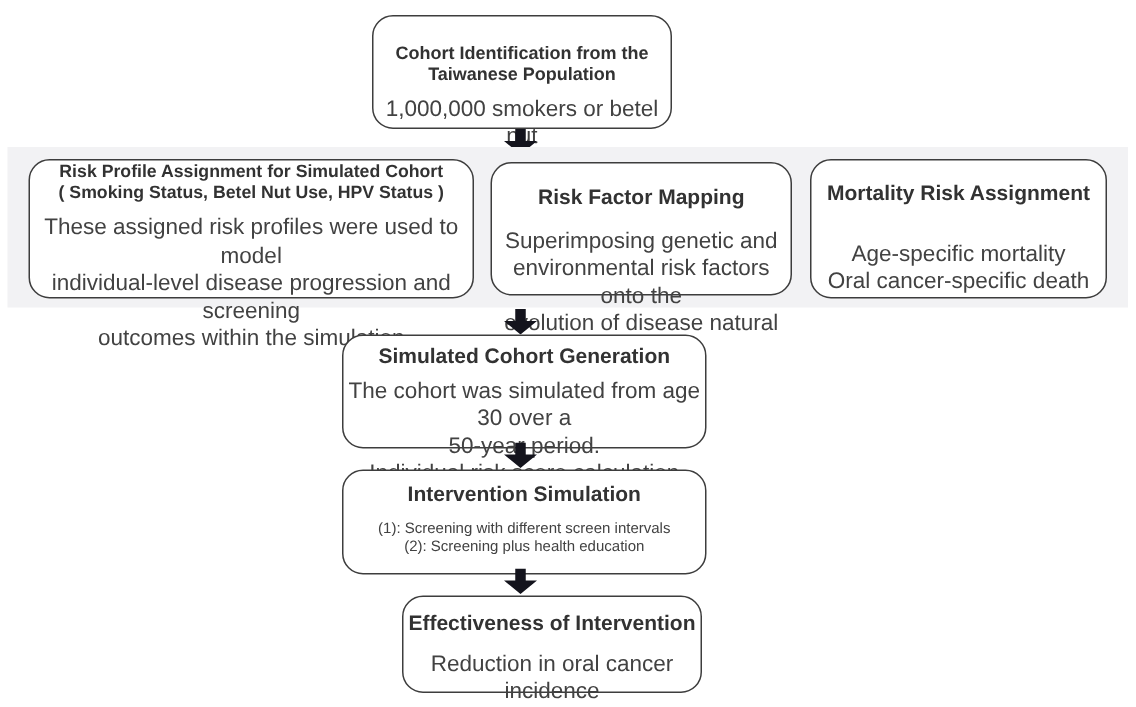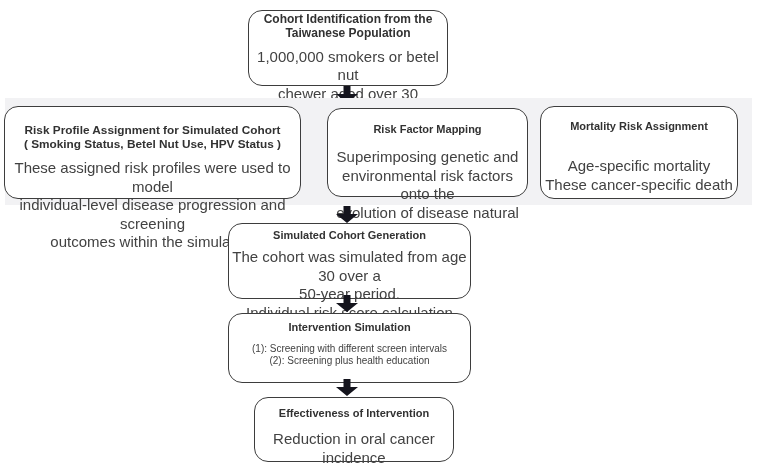--- a/index.html
+++ b/index.html
@@ -24,59 +24,59 @@
     border: 1.5px solid var(--box-border, #3d3d3d);
     border-radius: 14px;
     box-sizing: border-box;
     text-align: center;
     display: flex;
     flex-direction: column;
     align-items: center;
   }
   .title {
     font-weight: 700;
-    font-size: 11px;
+    font-size: 14px;
     line-height: 1.2;
     white-space: pre-line;
     color: #323232;
   }
   .body {
     font-weight: 400;
     font-size: 15px;
     line-height: 1.23;
     white-space: pre-line;
     color: #424242;
   }
   .arrow {
     position: absolute;
     width: 22px; height: 17px;
     color: var(--arrow, #14141d);
   }
   
-  .box-top    { left: 248px; top: 10px;  width: 200px; height: 76px; padding-top: 1px; }
+  .box-top    { left: 248px; top: 10px;  width: 200px; height: 76px; padding-top: 17px; }
   .box-top    .title { font-size: 12px; }
   .box-top    .body  { margin-top: 7px; }
 
-  .box-riskprofile { left: 4px;  top: 106px; width: 297px; height: 93px; padding-top: 16px; }
+  .box-riskprofile { left: 19px;  top: 106px; width: 297px; height: 93px; padding-top: 0; }
   .box-riskprofile .title { font-size: 11.8px; }
   .box-riskprofile .body  { margin-top: 8px; }
 
   .box-riskfactor  { left: 327px; top: 108px; width: 201px; height: 89px; padding-top: 14px; }
   .box-riskfactor  .body  { margin-top: 12px; }
 
   .box-mortality   { left: 540px; top: 106px; width: 198px; height: 93px; padding-top: 13px; }
   .box-mortality   .body  { margin-top: 24px; }
 
   .box-simcohort   { left: 228px; top: 223px; width: 243px; height: 76px; padding-top: 5px; }
   .box-simcohort   .body  { margin-top: 6px; }
 
   .box-intervention{ left: 228px; top: 313px; width: 243px; height: 70px; padding-top: 7px; }
   .box-intervention .body { margin-top: 9px; font-size: 10px; }
 
-  .box-effect      { left: 254px; top: 397px; width: 200px; height: 65px; padding-top: 9px; }
+  .box-effect      { left: 268px; top: 397px; width: 200px; height: 65px; padding-top: 9px; }
   .box-effect      .body  { margin-top: 10px; }
 
   .arrow-1 { left: 336px; top: 86px;  }
   .arrow-2 { left: 336px; top: 206px; }
   .arrow-3 { left: 336px; top: 295px; }
   .arrow-4 { left: 336px; top: 379px; }
 </style>
 </head>
 <body style="--band-bg: #f2f2f4; --box-border: #3d3d3d; --arrow: #14141d; --text: #3c3c3c;">
 
@@ -106,21 +106,21 @@
   <div class="box box-riskfactor">
     <div class="title">Risk Factor Mapping</div>
     <div class="body">Superimposing genetic and
 environmental risk factors onto the
 evolution of disease natural history</div>
   </div>
 
   <div class="box box-mortality">
     <div class="title">Mortality Risk Assignment</div>
     <div class="body">Age-specific mortality
-These cancer-specific death</div>
+Oral cancer-specific death</div>
   </div>
 
   <svg class="arrow arrow-2" viewBox="0 0 22 17" aria-hidden="true">
     <path d="M7.5 0 H14.5 V8 H22 L11 17 L0 8 H7.5 Z" fill="currentColor"></path>
   </svg>
 
   <div class="box box-simcohort">
     <div class="title">Simulated Cohort Generation</div>
     <div class="body">The cohort was simulated from age 30 over a
 50-year period.

